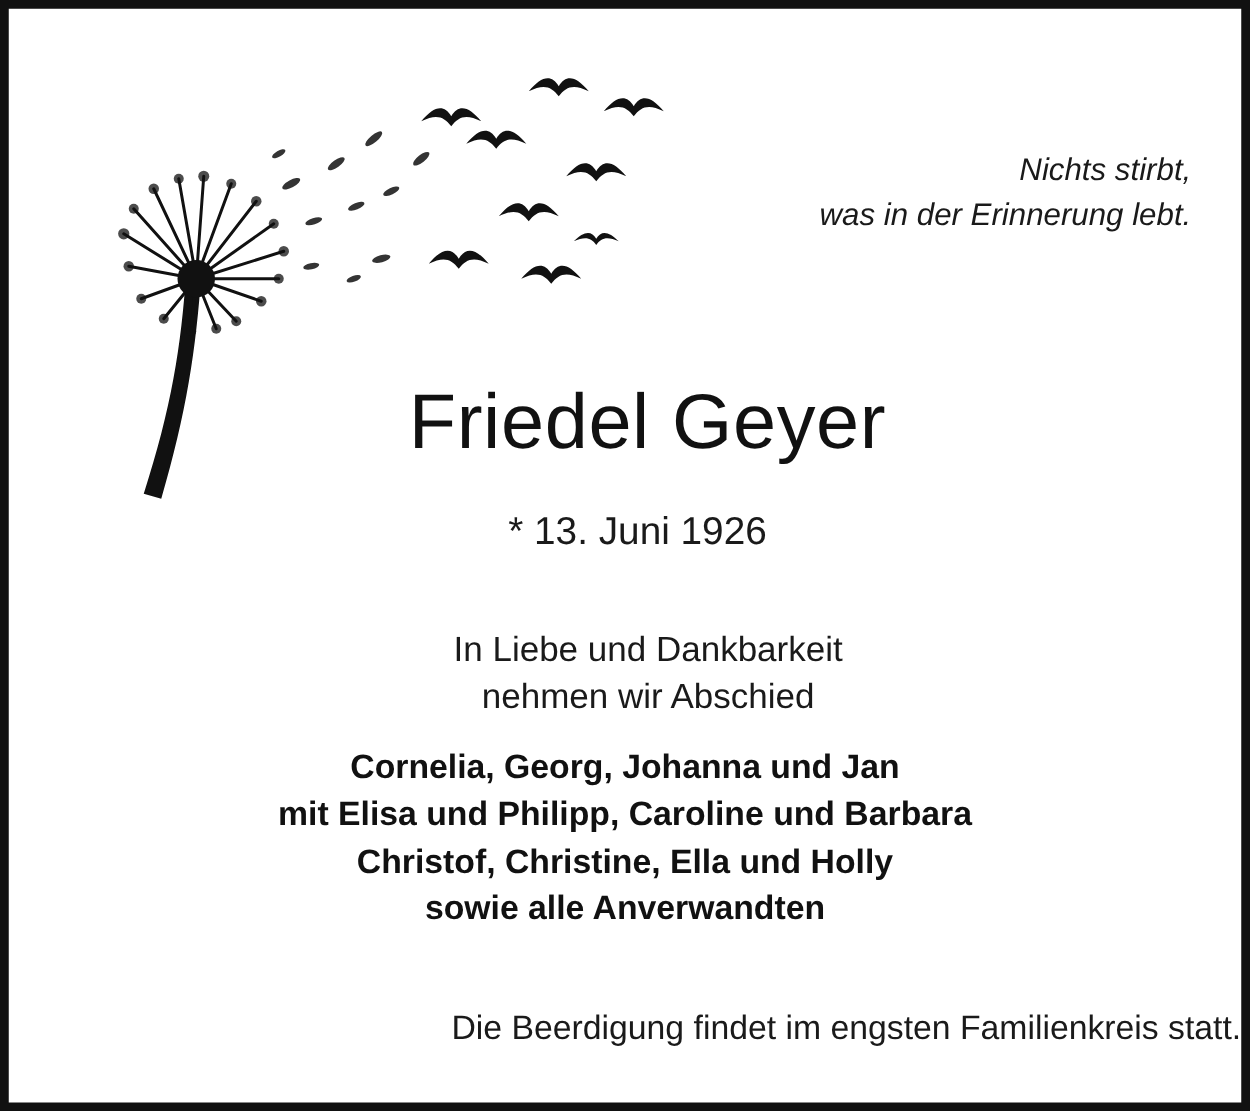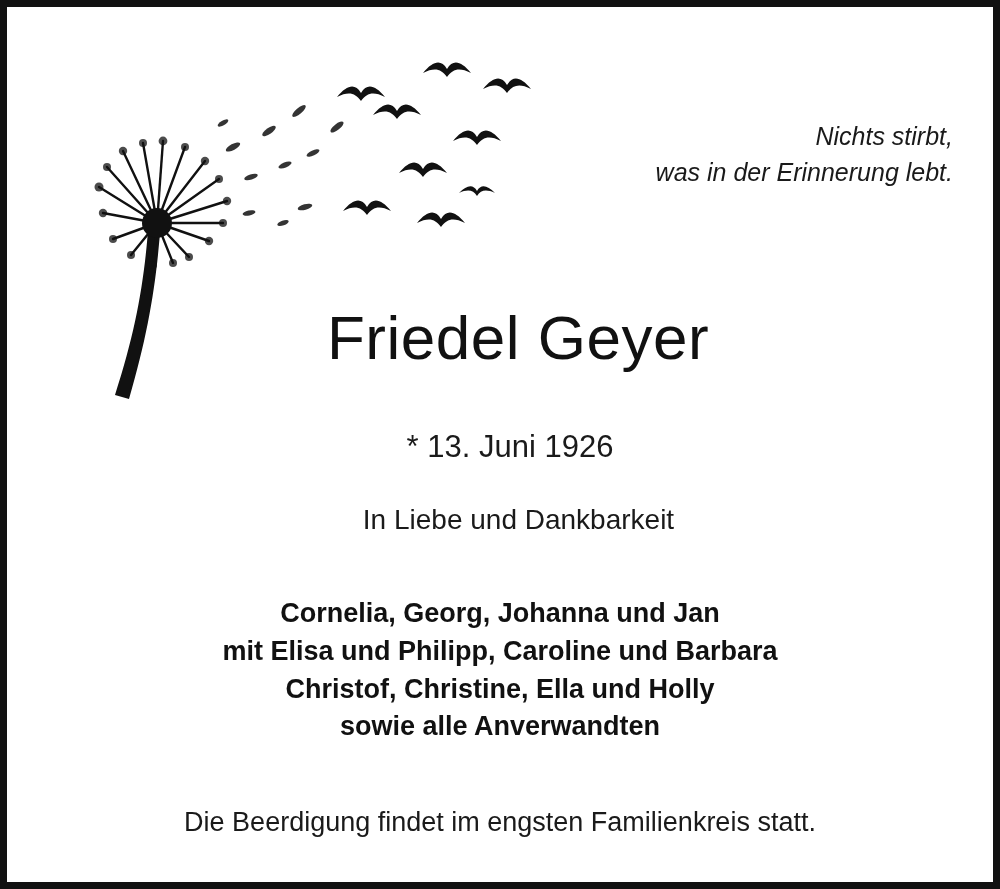--- a/index.html
+++ b/index.html
@@ -68,21 +68,20 @@
     position: absolute;
     left: 0;
     right: 0;
     top: 400px;
     display: flex;
     justify-content: center;
     gap: 58px;
     font-size: 31px;
     color: #1a1a1a;
     padding-left: 20px;
-    margin-top: 22px;
   }
   .dates .date { white-space: nowrap; }
   
   .intro {
     position: absolute;
     left: 0;
     right: 0;
     top: 495px;
     text-align: center;
     font-size: 28px;
@@ -99,21 +98,21 @@
     font-size: 27px;
     font-weight: bold;
     line-height: 1.40;
     color: #111111;
   }
   .footer {
     position: absolute;
     left: 0;
     right: 0;
     top: 800px;
-    text-align: center;
+    text-align: right;
     font-size: 27px;
     color: #1a1a1a;
   }
 </style>
 </head>
 <body>
 
 <div class="obituary">
 
   <div class="artwork">
@@ -198,20 +197,21 @@
   </div>
 
   <div class="name">Friedel Geyer</div>
 
   <div class="dates">
     <span class="date">* 13. Juni 1926</span>
   </div>
 
   <div class="intro">
     <div>In Liebe und Dankbarkeit</div>
+    <div>nehmen wir Abschied</div>
   </div>
 
   <div class="family">
     <div>Cornelia, Georg, Johanna und Jan</div>
     <div>mit Elisa und Philipp, Caroline und Barbara</div>
     <div>Christof, Christine, Ella und Holly</div>
     <div>sowie alle Anverwandten</div>
   </div>
 
   <div class="footer">Die Beerdigung findet im engsten Familienkreis statt.</div>

